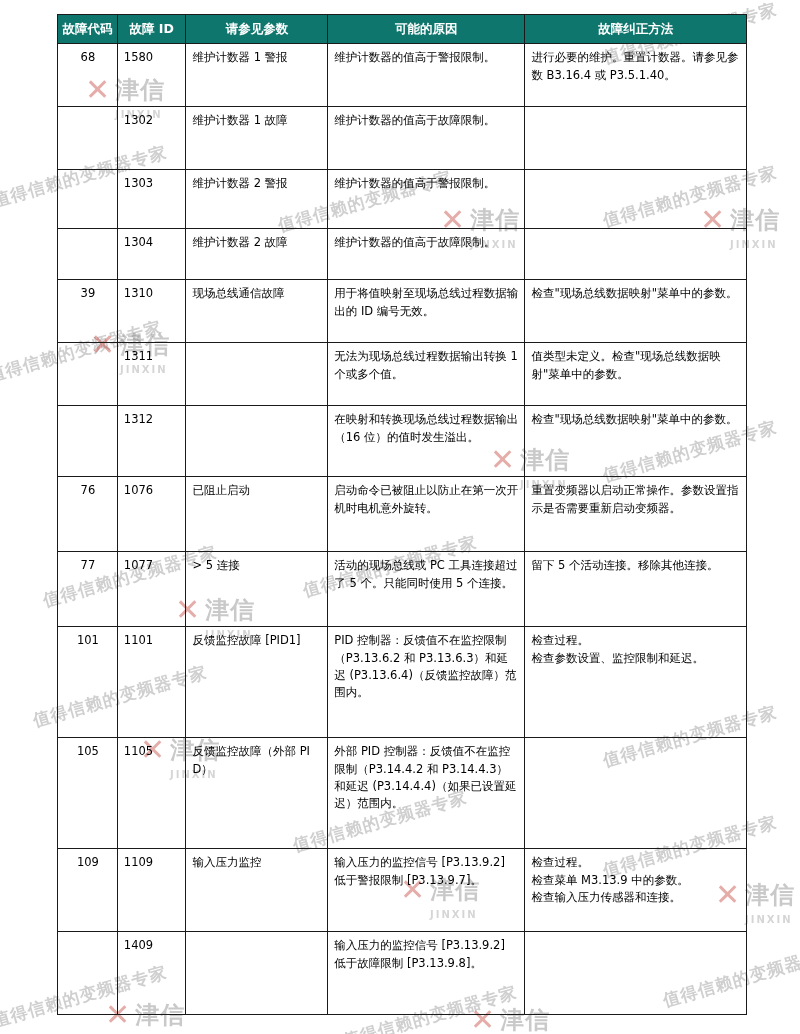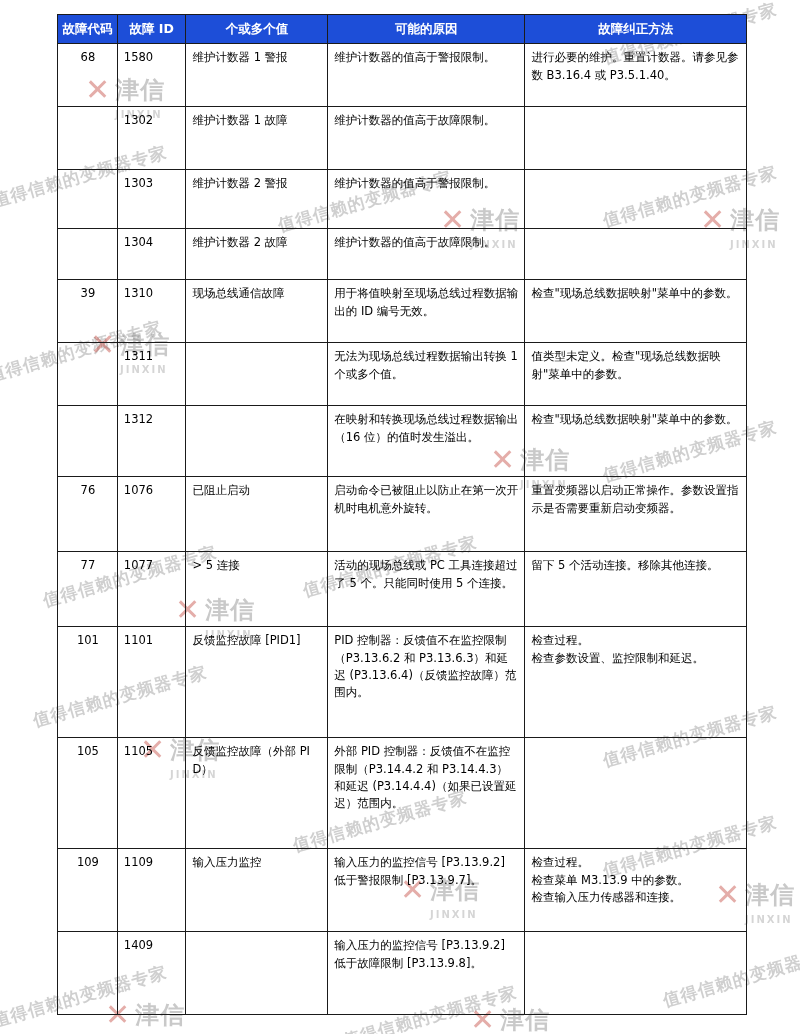--- a/index.html
+++ b/index.html
@@ -69,21 +69,21 @@
     width: 690px;
     z-index: 10;
   }
   table {
     border-collapse: collapse;
     width: 100%;
     table-layout: fixed;
     background: transparent;
   }
   thead th {
-    background: #1d4ed8;
+    background: #0f766e;
     color: #ffffff;
     font-size: 12.5px;
     font-weight: bold;
     padding: 6px 4px;
     border: 1px solid #1b1b1b;
     text-align: center;
     line-height: 1.3;
   }
   tbody td {
     border: 1px solid #1a1a1a;
@@ -186,21 +186,21 @@
       <col class="col1">
         <col class="col2">
         <col class="col3">
         <col class="col4">
         <col class="col5">
     </colgroup>
     <thead>
       <tr>
         <th>故障代码</th>
         <th>故障 ID</th>
-        <th>个或多个值</th>
+        <th>请参见参数</th>
         <th>可能的原因</th>
         <th>故障纠正方法</th>
       </tr>
     </thead>
     <tbody id="tbody">
         <tr>
           <td class="code" style="height: 52px;">68</td>
           <td class="">1580</td>
           <td class="">维护计数器 1 警报</td>
           <td class="">维护计数器的值高于警报限制。</td>

